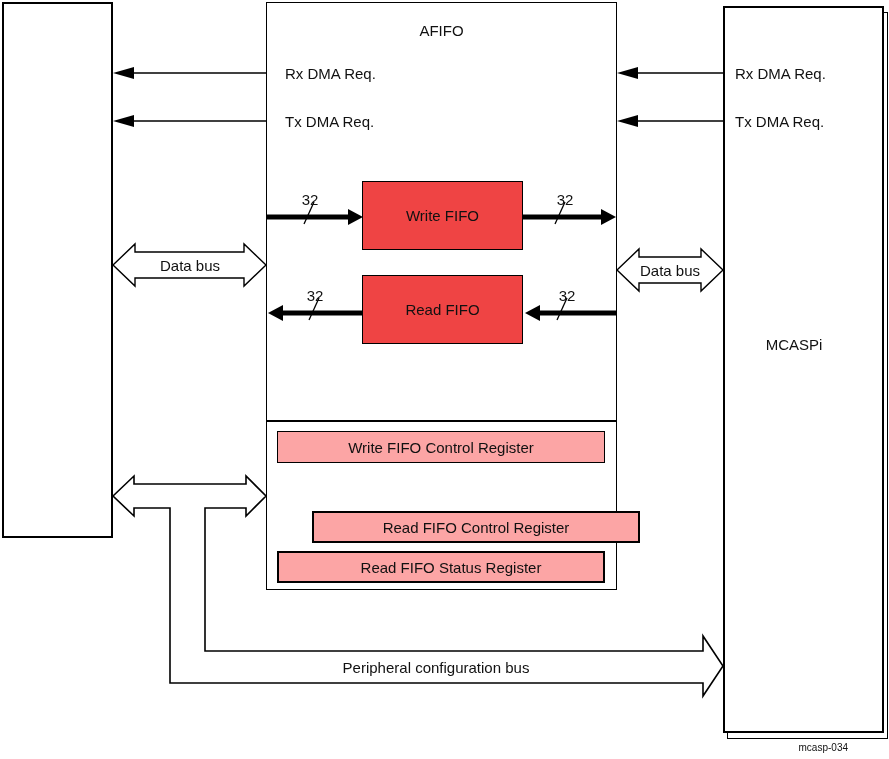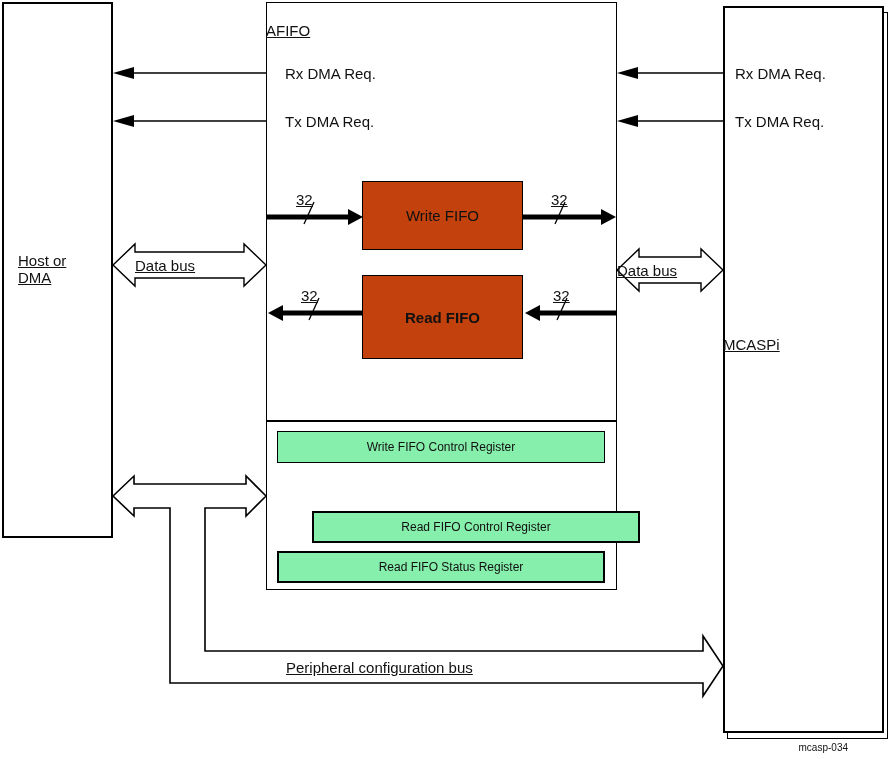--- a/index.html
+++ b/index.html
@@ -15,46 +15,46 @@
   }
   .box {
     position: absolute;
     border: 2px solid #000;
     background: transparent;
   }
   .box.thin { border-width: 1.5px; }
   .fifo {
     position: absolute;
     border: 1.5px solid #000;
-    background: #c2410c;
+    background: #ef4444;
     display: flex;
     align-items: center;
     justify-content: center;
     font-size: 15px;
   }
   .reg {
     position: absolute;
     left: 277px;
     width: 328px;
     height: 32px;
     border: 1px solid #000;
-    background: #86efac;
+    background: #fca5a5;
     display: flex;
     align-items: center;
     justify-content: center;
-    font-size: 12px;
+    font-size: 15px;
   }
   .reg.thick { border-width: 2px; }
   .lbl {
     position: absolute;
     font-size: 15px;
     white-space: nowrap;
     line-height: 17px;
   }
-  .lbl.center { text-align: left; white-space: normal; text-decoration: underline; }
+  .lbl.center { text-align: center; white-space: normal; }
   .divider {
     position: absolute;
     left: 267px;
     top: 420px;
     width: 349px;
     height: 2px;
     background: #000;
   }
   svg.wires {
     position: absolute;
@@ -83,21 +83,21 @@
 
   <div class="box" style="left:2px; top:2px; width:111px; height:536px;"></div>
 
   <div class="box thin" style="left:266px; top:2px; width:351px; height:588px;"></div>
 
   <div class="divider"></div>
 
   <div class="fifo" style="left:362px; top:181px; width:161px; height:69px;">
     <span>Write FIFO</span>
   </div>
-  <div class="fifo" style="left:362px; top:275px; width:161px; height:84px;font-weight:bold;">
+  <div class="fifo" style="left:362px; top:275px; width:161px; height:69px;">
     <span>Read FIFO</span>
   </div>
 
   <div class="reg" style="top:431px;">
     <span>Write FIFO Control Register</span>
   </div>
   <div class="reg thick" style="top:511px;margin-left:35px;">
     <span>Read FIFO Control Register</span>
   </div>
   <div class="reg thick" style="top:551px;padding-left:20px;">
@@ -152,21 +152,20 @@
 
     <polygon points="113,265 135,244 135,252 244,252 244,244 266,265 244,286 244,278 135,278 135,286" fill="#fff" stroke="#000" stroke-width="1.4"></polygon>
 
     <polygon points="617,270 639,249 639,257 701,257 701,249 723,270 701,291 701,283 639,283 639,291" fill="#fff" stroke="#000" stroke-width="1.4"></polygon>
 
     <polygon points="113,496 134,476 134,484 246,484 246,476 266,496 246,516 246,508 205,508 205,651 703,651 703,636 723,666 703,696 703,683 170,683 170,508 134,508 134,516" fill="#fff" stroke="#000" stroke-width="1.6"></polygon>
   </svg>
 
   <div class="lbl center" style="left:266px; top:22px; width:351px;">AFIFO</div>
 
-  <div class="lbl center" style="left:18px; top:252px; width:80px;">Host or DMA</div>
 
   <div class="lbl center" style="left:723px; top:336px; width:142px;">MCASPi</div>
 
   <div class="lbl" style="left:285px; top:65px;">Rx DMA Req.</div>
   <div class="lbl" style="left:285px; top:113px;">Tx DMA Req.</div>
 
   <div class="lbl" style="left:735px; top:65px;">Rx DMA Req.</div>
   <div class="lbl" style="left:735px; top:113px;">Tx DMA Req.</div>
 
   <div class="lbl center" style="left:135px; top:257px; width:110px;">Data bus</div>

